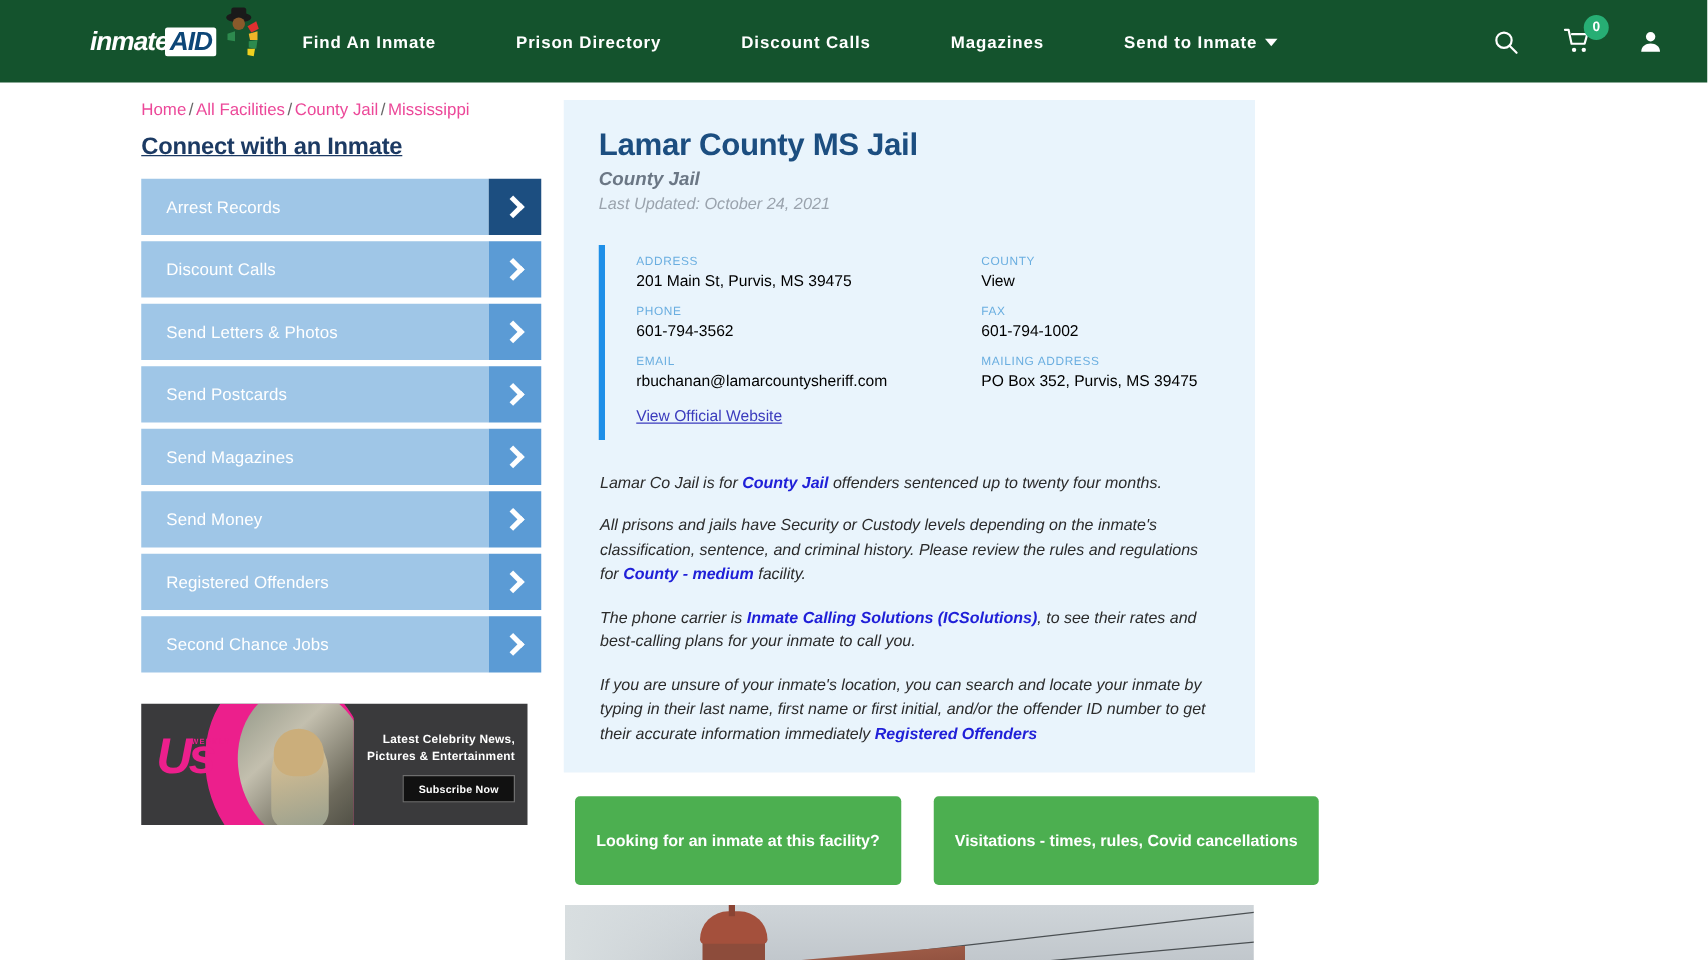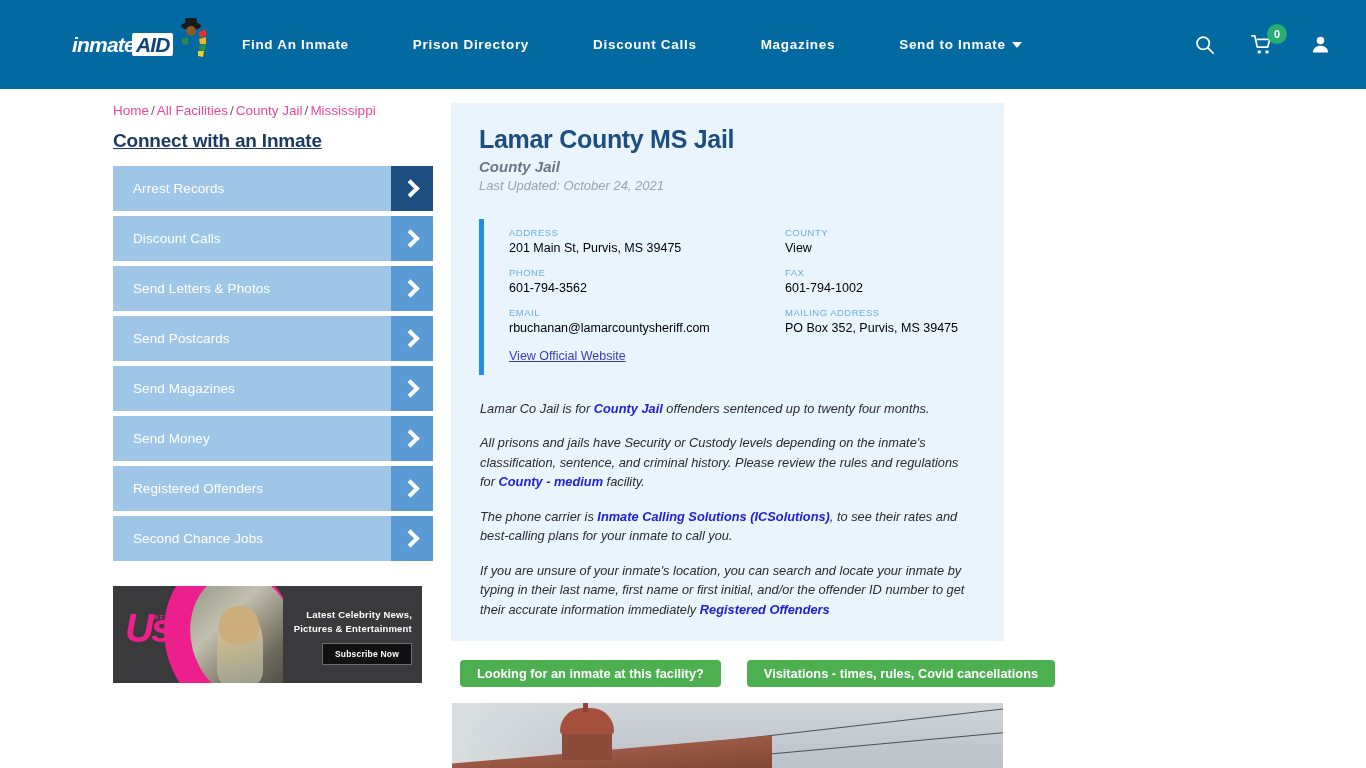--- a/index.html
+++ b/index.html
@@ -6,22 +6,22 @@
   html, body {
     margin: 0; padding: 0;
     width: 1366px; height: 768px;
     overflow: hidden;
     background: #ffffff;
     font-family: "Liberation Sans", sans-serif;
   }
 
   
   .site-header {
-    height: 89px;
-    background: #0369a1;
+    height: 66px;
+    background: #14532d;
     display: flex;
     align-items: center;
     padding: 0 24px 0 72px;
     position: relative;
     justify-content: center;
   }
   .logo {
     display: flex;
     align-items: center;
     width: 130px;
@@ -353,21 +353,21 @@
     display: flex;
     gap: 26px;
     margin-top: 19px;
     padding-left: 9px;
   }
   .cta-btn {
     background: #4caf50;
     color: #ffffff;
     font-size: 12.8px;
     font-weight: bold;
-    padding: 6px 17px;
+    padding: 28px 17px;
     border-radius: 4px;
     border: none;
     cursor: pointer;
     white-space: nowrap;
     font-family: "Liberation Sans", sans-serif;
   }
 
   
   .facility-photo {
     margin-top: 16px;

